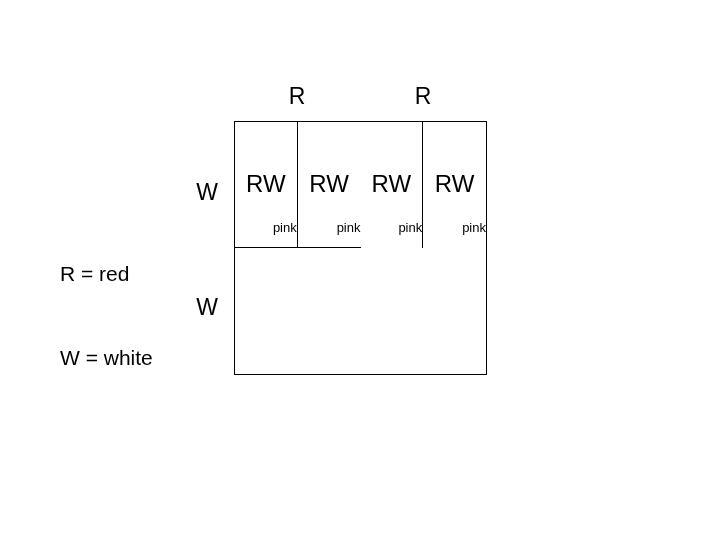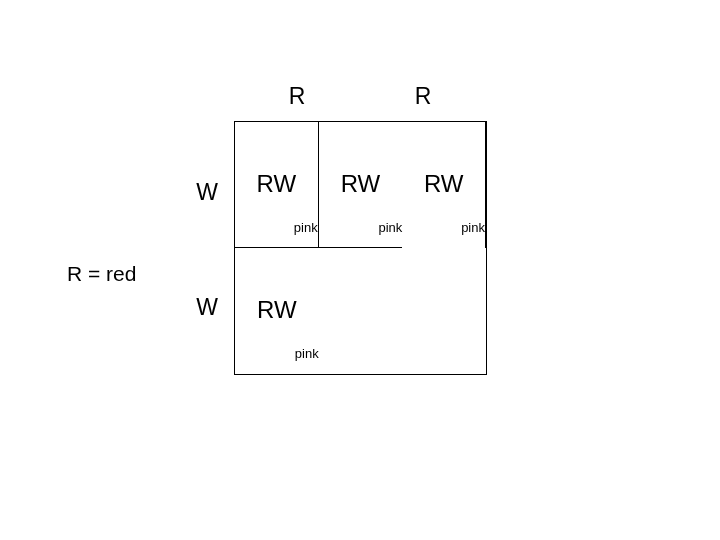--- a/index.html
+++ b/index.html
@@ -24,21 +24,20 @@
   .legend {
     position: absolute;
     left: 60px;
     top: 204px;
     font-size: 21px;
     line-height: 28px;
     white-space: pre;
   }
   .legend-line {
     display: block;
-    margin-left: 7px;
   }
 
   
   .col-header {
     position: absolute;
     top: 82px;
     width: 126px;
     text-align: center;
     font-size: 23px;
     line-height: 28px;
@@ -61,21 +60,21 @@
   
   .grid {
     position: absolute;
     left: 234px;
     top: 121px;
     width: 253px;
     height: 254px;
     border: 1px solid #000000;
     box-sizing: border-box;
     display: grid;
-    grid-template-columns: 1fr 1fr 1fr;
+    grid-template-columns: 1fr 1fr 1fr 1fr;
     grid-template-rows: 1fr 1fr;
   }
   .cell {
     position: relative;
     box-sizing: border-box;
     border-right: 1px solid #000000;
     border-bottom: 1px solid #000000;
   }
   .cell.last-col { border-right: none; }
   .cell.last-row { border-bottom: none; }
@@ -99,20 +98,21 @@
     line-height: 16px;
   }
 </style>
 </head>
 <body>
 
 <div id="canvas">
 
   <div class="legend">
     <span class="legend-line">R = red</span>
+    <span class="legend-line">W = white</span>
   </div>
 
   <div class="col-header c0">R</div>
   <div class="col-header c1">R</div>
 
   <div class="row-header r0">W</div>
   <div class="row-header r1">W</div>
 
   <div class="grid">
 

